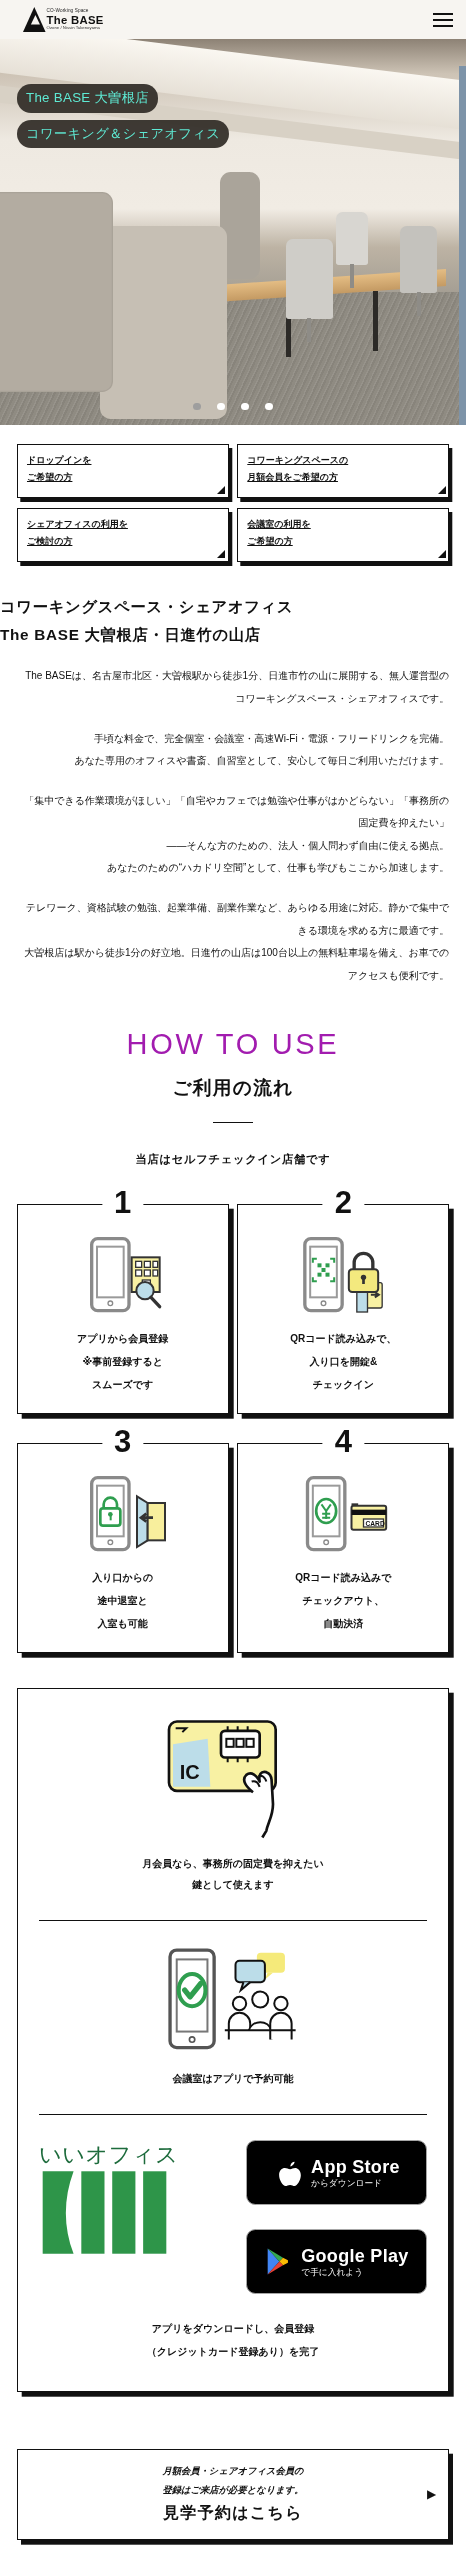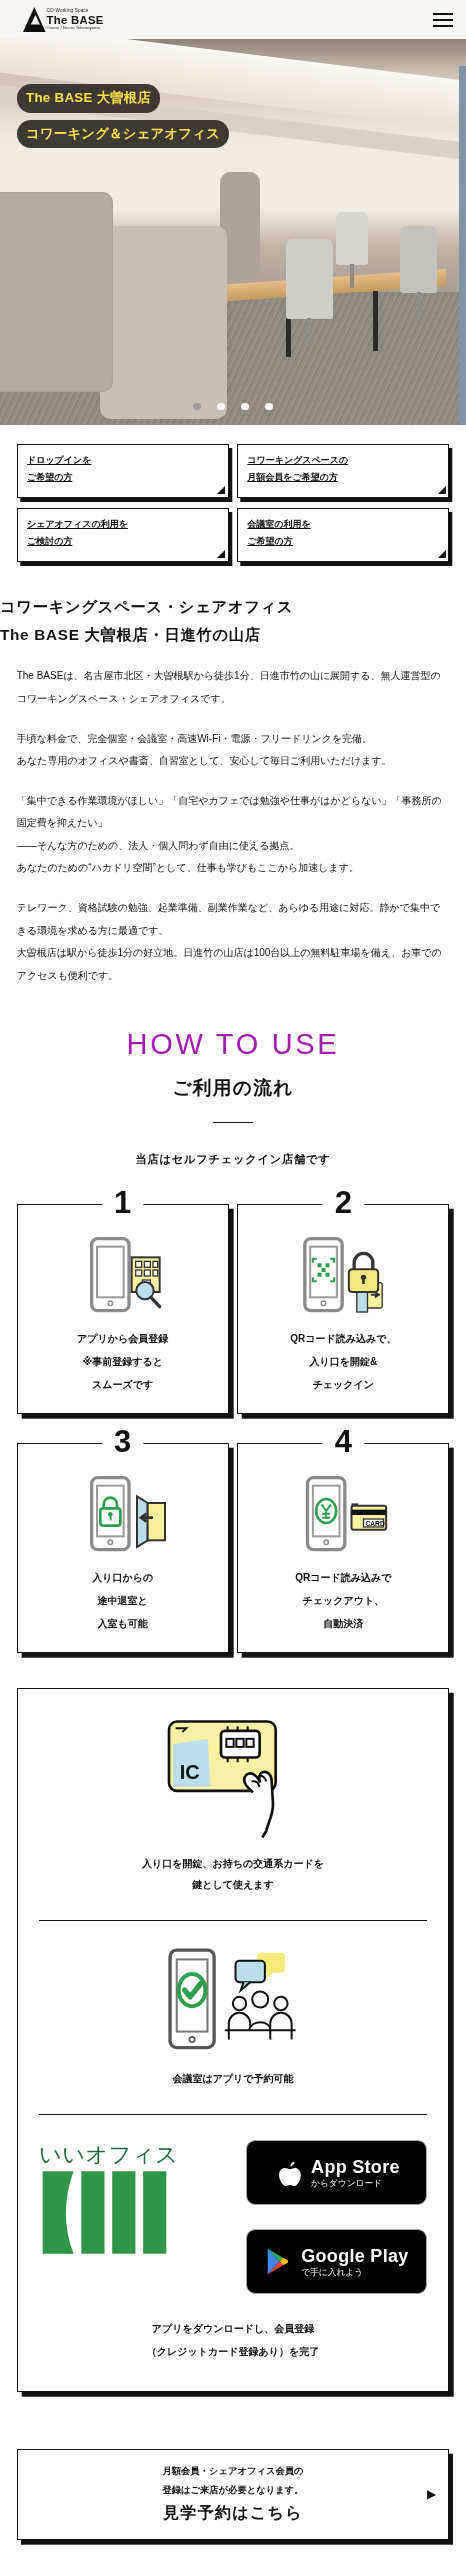--- a/index.html
+++ b/index.html
@@ -44,40 +44,40 @@
   .panel { position:absolute; border-radius: 10.7px; }
   .p1 { left:-20px; top:153px; width:133px; height:200px; background:#b3aca1; box-shadow: inset 0 0 0 1.3px rgba(0,0,0,.05);}
   .p2 { left:100px; top:187px; width:127px; height:193px; background:#c6bfb4; }
   .p3 { left:220px; top:133px; width:40px; height:107px; background:#aaa49a; }
   .chair { position:absolute; background:#cfcdc8; border-radius: 6.7px 6.7px 2.7px 2.7px; }
   .c1 { left:286px; top:200px; width:47px; height:80px; }
   .c2 { left:400px; top:187px; width:37px; height:67px; background:#c4c2bd; }
   .c3 { left:336px; top:173px; width:32px; height:53px; background:#d8d6d1; }
   .chair:after { content:""; position:absolute; left:45%; bottom:-22.6px; width:4px; height:24px; background:#8e8c87; }
   .hero-badges { position:absolute; left:16.7px; top:45px; display:flex; flex-direction:column; align-items:flex-start; gap:7.3px; }
-  .hero-badge { background: rgba(48,44,39,.93); color:#fde047; font-weight:bold; font-size:13.3px;
+  .hero-badge { background: rgba(48,44,39,.93); color:#5eead4; font-weight:normal; font-size:13.3px;
     padding: 5.3px 9.3px; letter-spacing: 0.3px; border-radius: 14px; }
   .dots { position:absolute; left:0; right:0; bottom:14.7px; display:flex; justify-content:center; gap:16.7px; }
   .dot { width:7.3px; height:7.3px; border-radius:50%; background:#ffffff; }
   .dot.active { background:#9e9e9e; }
 
   
   .options { margin: 18.7px 16.7px 0; display: grid; grid-template-columns: 1fr 1fr; gap: 10px 8px; }
   .option {
     position: relative; background:#fff; border: 1.3px solid #111; box-shadow: 3.3px 4px 0 #111;
     padding: 7.3px 9.3px 10.7px; min-height: 53px; cursor: pointer;
   }
   .option .ln { display:block; font-size: 9px; font-weight: bold; line-height: 1.9; text-decoration: underline; }
   .corner-tri { position:absolute; right: 2.7px; bottom: 2.7px; width:0; height:0;
     border-left: 8px solid transparent; border-bottom: 8px solid #111; }
 
   
   .intro { padding-top: 31px; }
   .intro h1 { text-align:left; font-size: 15.3px; line-height: 1.8; letter-spacing: 0.7px; }
-  .intro .block { margin: 17.3px 16.7px 0; font-size: 10px; line-height: 2.25; }
+  .intro .block { margin: 17.3px 16.7px 0; font-size: 10px; line-height: 2.25; text-align: right; }
   .intro .block div { min-height: 1em; }
 
   
   .howto { margin-top: 41px; text-align: center; }
   .kicker { font-size: 29px; font-weight: 200; letter-spacing: 2.7px; color: #a21caf; }
   .howto h2 { margin-top: 13.3px; font-size: 18.7px; font-weight: bold; letter-spacing: 1.3px; }
   .minibar { width: 40px; border: none; border-top: 1.3px solid #111; margin: 21px auto 0; }
   .howto-note { margin-top: 29px; font-size: 11.3px; font-weight: bold; letter-spacing: 0.7px; }
 
   
@@ -102,21 +102,21 @@
   .store-badge { width: 181px; height: 65px; background:#000; border-radius: 9.3px; border: 0.7px solid #a6a6a6;
     display:flex; align-items:center; justify-content:center; gap: 10px; color:#fff; cursor:pointer; }
   .store-badge .bt { text-align:left; line-height: 1.25; }
   .store-badge .big { font-size: 18px; font-weight: bold; letter-spacing: 0.3px; }
   .store-badge .small { font-size: 8.7px; }
   .dl-note { margin-top: 22.6px; font-size: 10px; font-weight: bold; line-height: 2.3; }
 
   
   .cta { position: relative; margin: 57px 16.7px 0; background:#fff; border: 1.3px solid #111;
     box-shadow: 4px 4.7px 0 #111; padding: 12px 27px 14.7px; text-align:center; cursor:pointer; }
-  .cta .sm { font-size: 9.3px; font-weight: bold; line-height: 2.1; }
+  .cta .sm { font-size: 9.3px; font-weight: bold; line-height: 2.1; font-style: italic; }
   .cta .lg { margin-top: 2.7px; font-size: 16px; font-weight: bold; letter-spacing: 1.3px; }
   .cta-arrow { position:absolute; right: 12px; top: 50%; transform: translateY(-50%); font-size: 12px; color:#111; }
 
   svg text { font-family: "Liberation Sans","DejaVu Sans",sans-serif; }
 </style>
 </head>
 <body>
 
 <div class="header">
   <div class="logo">
@@ -343,21 +343,21 @@
       <rect x="102" y="28" width="58" height="40" rx="6" fill="#fff" stroke="#111" stroke-width="4"></rect>
       <rect x="110" y="40" width="11" height="12" fill="#fff" stroke="#111" stroke-width="3"></rect>
       <rect x="125" y="40" width="11" height="12" fill="#fff" stroke="#111" stroke-width="3"></rect>
       <rect x="140" y="40" width="11" height="12" fill="#fff" stroke="#111" stroke-width="3"></rect>
       <path d="M112 28 v-7 M127 28 v-7 M142 28 v-7 M112 68 v7 M127 68 v7 M142 68 v7" stroke="#111" stroke-width="3"></path>
       <path d="M150 120 c-10 -8 -18 -18 -10 -26 c8 -6 16 2 20 10 c-2 -10 2 -16 10 -14 c6 2 8 8 8 14 l2 34 c0 18 -8 28 -10 40 l-6 10" fill="#fff" stroke="#111" stroke-width="4" stroke-linejoin="round"></path>
       <path d="M148 104 c6 -2 10 2 12 8 M158 96 c6 -2 10 2 12 8" fill="none" stroke="#111" stroke-width="3"></path>
     </svg>
   </div>
   <div class="info-note">
-    <div>入り口を開錠、お持ちの交通系カードを</div>
+    <div>月会員なら、事務所の固定費を抑えたい</div>
     <div>鍵として使えます</div>
   </div>
 
   <hr class="info-hr">
 
   <div class="ill">
     <svg width="167" height="107" viewBox="0 0 250 160">
       <rect x="30" y="6" width="66" height="146" rx="10" fill="#fff" stroke="#555" stroke-width="5"></rect>
       <rect x="40" y="20" width="46" height="108" fill="#fff" stroke="#777" stroke-width="3"></rect>
       <circle cx="63" cy="140" r="4" fill="none" stroke="#555" stroke-width="2.5"></circle>

